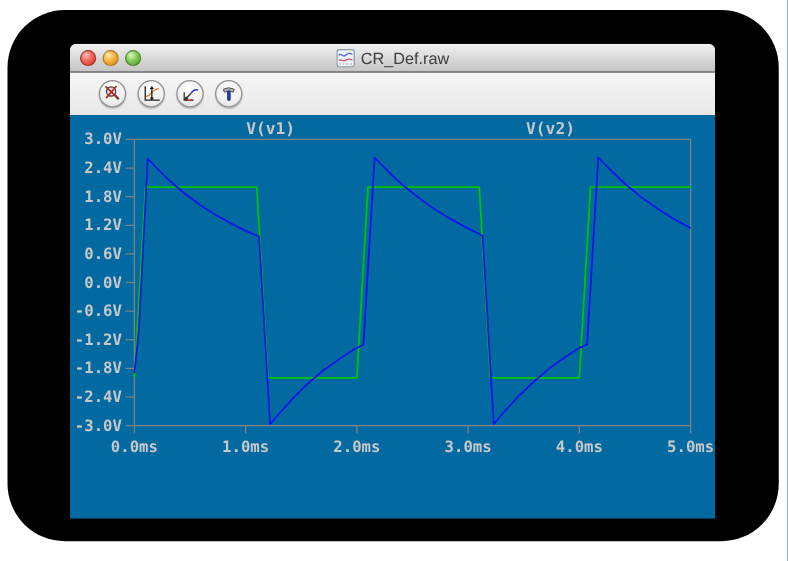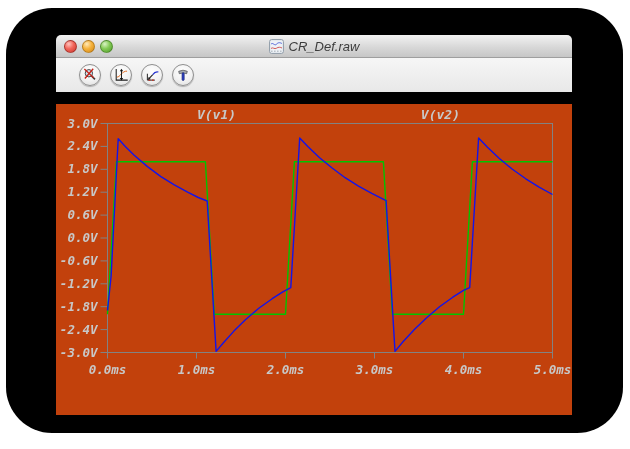--- a/index.html
+++ b/index.html
@@ -31,38 +31,38 @@
   .light.min{
     background:radial-gradient(circle at 35% 28%, #ffe9b8 0%, #f6b23c 45%, #cf8618 100%);
     border:1px solid rgba(140,90,10,.55);
   }
   .light.zoomw{
     background:radial-gradient(circle at 35% 28%, #d9f3c4 0%, #84ca55 45%, #4f9a2c 100%);
     border:1px solid rgba(50,100,20,.55);
   }
   .title{
     display:flex;align-items:center;gap:5px;
-    font-size:13px;color:#3c3c3c;font-style:italic;
+    font-size:13px;color:#3c3c3c;
   }
   .title .doc-ic{width:15px;height:15px;display:block;}
   .toolbar{
     height:34px;background:linear-gradient(#f6f6f6,#e8e8e8);
     display:flex;align-items:center;gap:9px;padding-left:23px;
   }
   .tbtn{
     width:22px;height:22px;border-radius:50%;
     background:radial-gradient(circle at 50% 32%, #ffffff 0%, #f2f2f2 55%, #dcdcdc 100%);
     border:1px solid #8f8f8f;
     box-shadow:0 1px 1px rgba(0,0,0,.25);
     display:flex;align-items:center;justify-content:center;
     padding:0;cursor:default;
   }
   .tbtn svg{width:16px;height:16px;display:block;}
   .plot{
-    position:absolute;left:0;top:69px;width:516px;height:323px;background:#c2410c;font-style:italic;
+    position:absolute;left:0;top:57px;width:516px;height:323px;background:#0369a1;
   }
   #chart{display:block;}
   #chart text{
     font-family:"DejaVu Sans Mono", monospace;
     font-weight:bold;font-size:12.5px;
     fill:#c8c8c8;
   }
   #chart text.legend{font-size:13px;}
 </style>
 </head>

